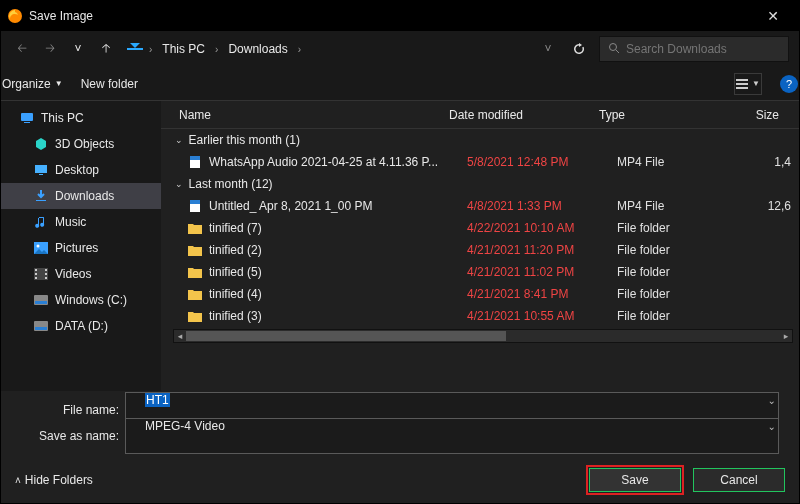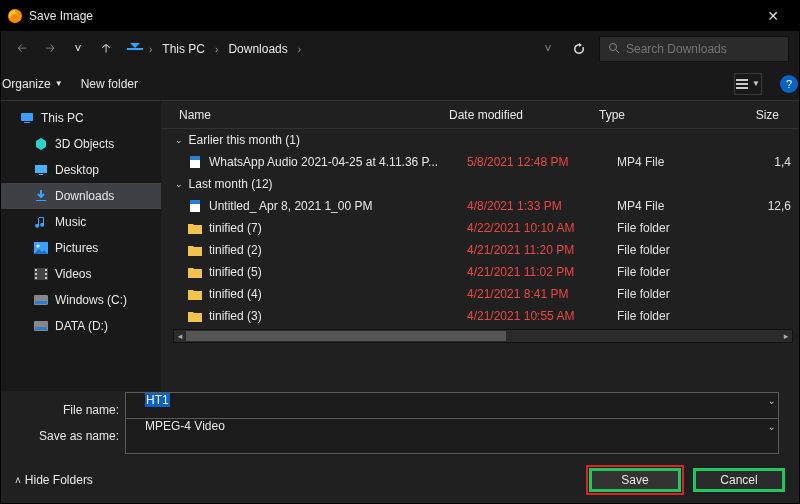--- a/index.html
+++ b/index.html
@@ -53,21 +53,21 @@
 .hscroll .ar.l{left:0}.hscroll .ar.r{right:0}
 .form{padding:6px 20px 2px 20px;background:#202020}
 .frow{display:flex;align-items:center;height:26px;gap:6px}
 .flabel{width:98px;text-align:right;color:#e8e8e8}
 .finput{flex:1;height:36px;background:#1b1b1b;border:1px solid #5a5a5a;display:flex;align-items:flex-start;padding:0 19px;position:relative}
 .finput.sel-text .seltext{background:#0a63c2;color:#fff;padding:0 1px}
 .finput .dd{position:absolute;right:2px;top:2px;color:#bbb;font-size:10px;cursor:pointer}
 .bottombar{height:46px;display:flex;align-items:center;padding:0 14px;gap:12px;margin-top:6px}
 .hidefolders{display:flex;align-items:center;gap:4px;cursor:pointer}
 .bspacer{flex:1}
-.btn{width:92px;height:24px;border:3px solid #22c55e;display:flex;align-items:center;justify-content:center;cursor:pointer;background:#2b2b2b}
+.btn{width:92px;height:24px;border:1px solid #22c55e;display:flex;align-items:center;justify-content:center;cursor:pointer;background:#2b2b2b}
 .btn.save{outline:2px solid #d22; outline-offset:1px;background:#333}
 .folder-ic svg,.file-ic svg,.sitem .ic svg{display:block}
 </style>
 </head>
 <body>
 
 <div class="dialog">
   <div class="titlebar">
     <div class="titlebar-left">
       <span class="ff-icon">

